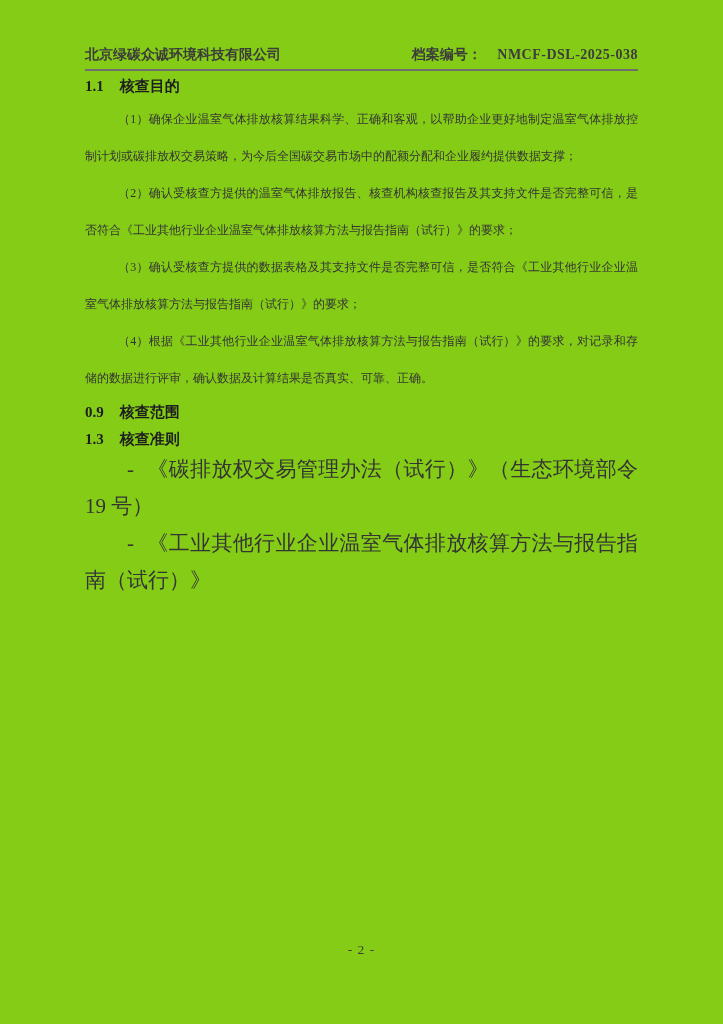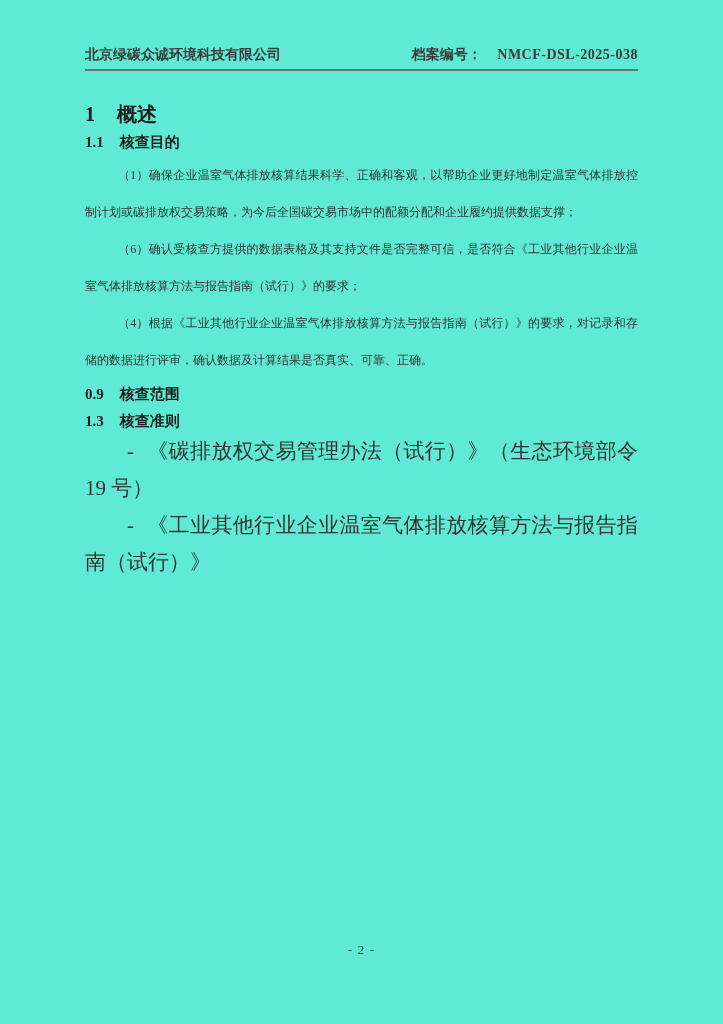--- a/index.html
+++ b/index.html
@@ -1,20 +1,20 @@
 <!DOCTYPE html>
 <html><head>
 <meta charset="utf-8">
 <style>
   html, body { margin: 0; padding: 0; background: #ffffff; }
   .page {
     position: relative;
     width: 723px;
     height: 1024px;
-    background: #5eead4;
+    background: #84cc16;
     box-sizing: border-box;
     padding: 46px 85px 0 85px;
     font-family: "Liberation Serif", "DejaVu Serif", serif;
     color: #343434;
     overflow: hidden;
   }
   .header {
     display: flex;
     justify-content: space-between;
     align-items: flex-end;
@@ -78,29 +78,27 @@
 <div class="page">
 
   <div class="header">
     <span class="company">北京绿碳众诚环境科技有限公司</span>
     <span class="archive">
       <span class="archive-label">档案编号：</span>
       <span class="archive-number">NMCF-DSL-2025-038</span>
     </span>
   </div>
 
-  <h1 class="chapter">
-    <span class="num">1</span><span>概述</span>
-  </h1>
 
   <h2 class="section">
     <span class="num">1.1</span><span>核查目的</span>
   </h2>
   <p class="body">（1）确保企业温室气体排放核算结果科学、正确和客观，以帮助企业更好地制定温室气体排放控制计划或碳排放权交易策略，为今后全国碳交易市场中的配额分配和企业履约提供数据支撑；</p>
-  <p class="body follow">（6）确认受核查方提供的数据表格及其支持文件是否完整可信，是否符合《工业其他行业企业温室气体排放核算方法与报告指南（试行）》的要求；</p>
+  <p class="body follow">（2）确认受核查方提供的温室气体排放报告、核查机构核查报告及其支持文件是否完整可信，是否符合《工业其他行业企业温室气体排放核算方法与报告指南（试行）》的要求；</p>
+  <p class="body follow">（3）确认受核查方提供的数据表格及其支持文件是否完整可信，是否符合《工业其他行业企业温室气体排放核算方法与报告指南（试行）》的要求；</p>
   <p class="body follow">（4）根据《工业其他行业企业温室气体排放核算方法与报告指南（试行）》的要求，对记录和存储的数据进行评审，确认数据及计算结果是否真实、可靠、正确。</p>
 
   <h2 class="section">
     <span class="num">0.9</span><span>核查范围</span>
   </h2>
 
   <h2 class="section">
     <span class="num">1.3</span><span>核查准则</span>
   </h2>
   <p class="li">

